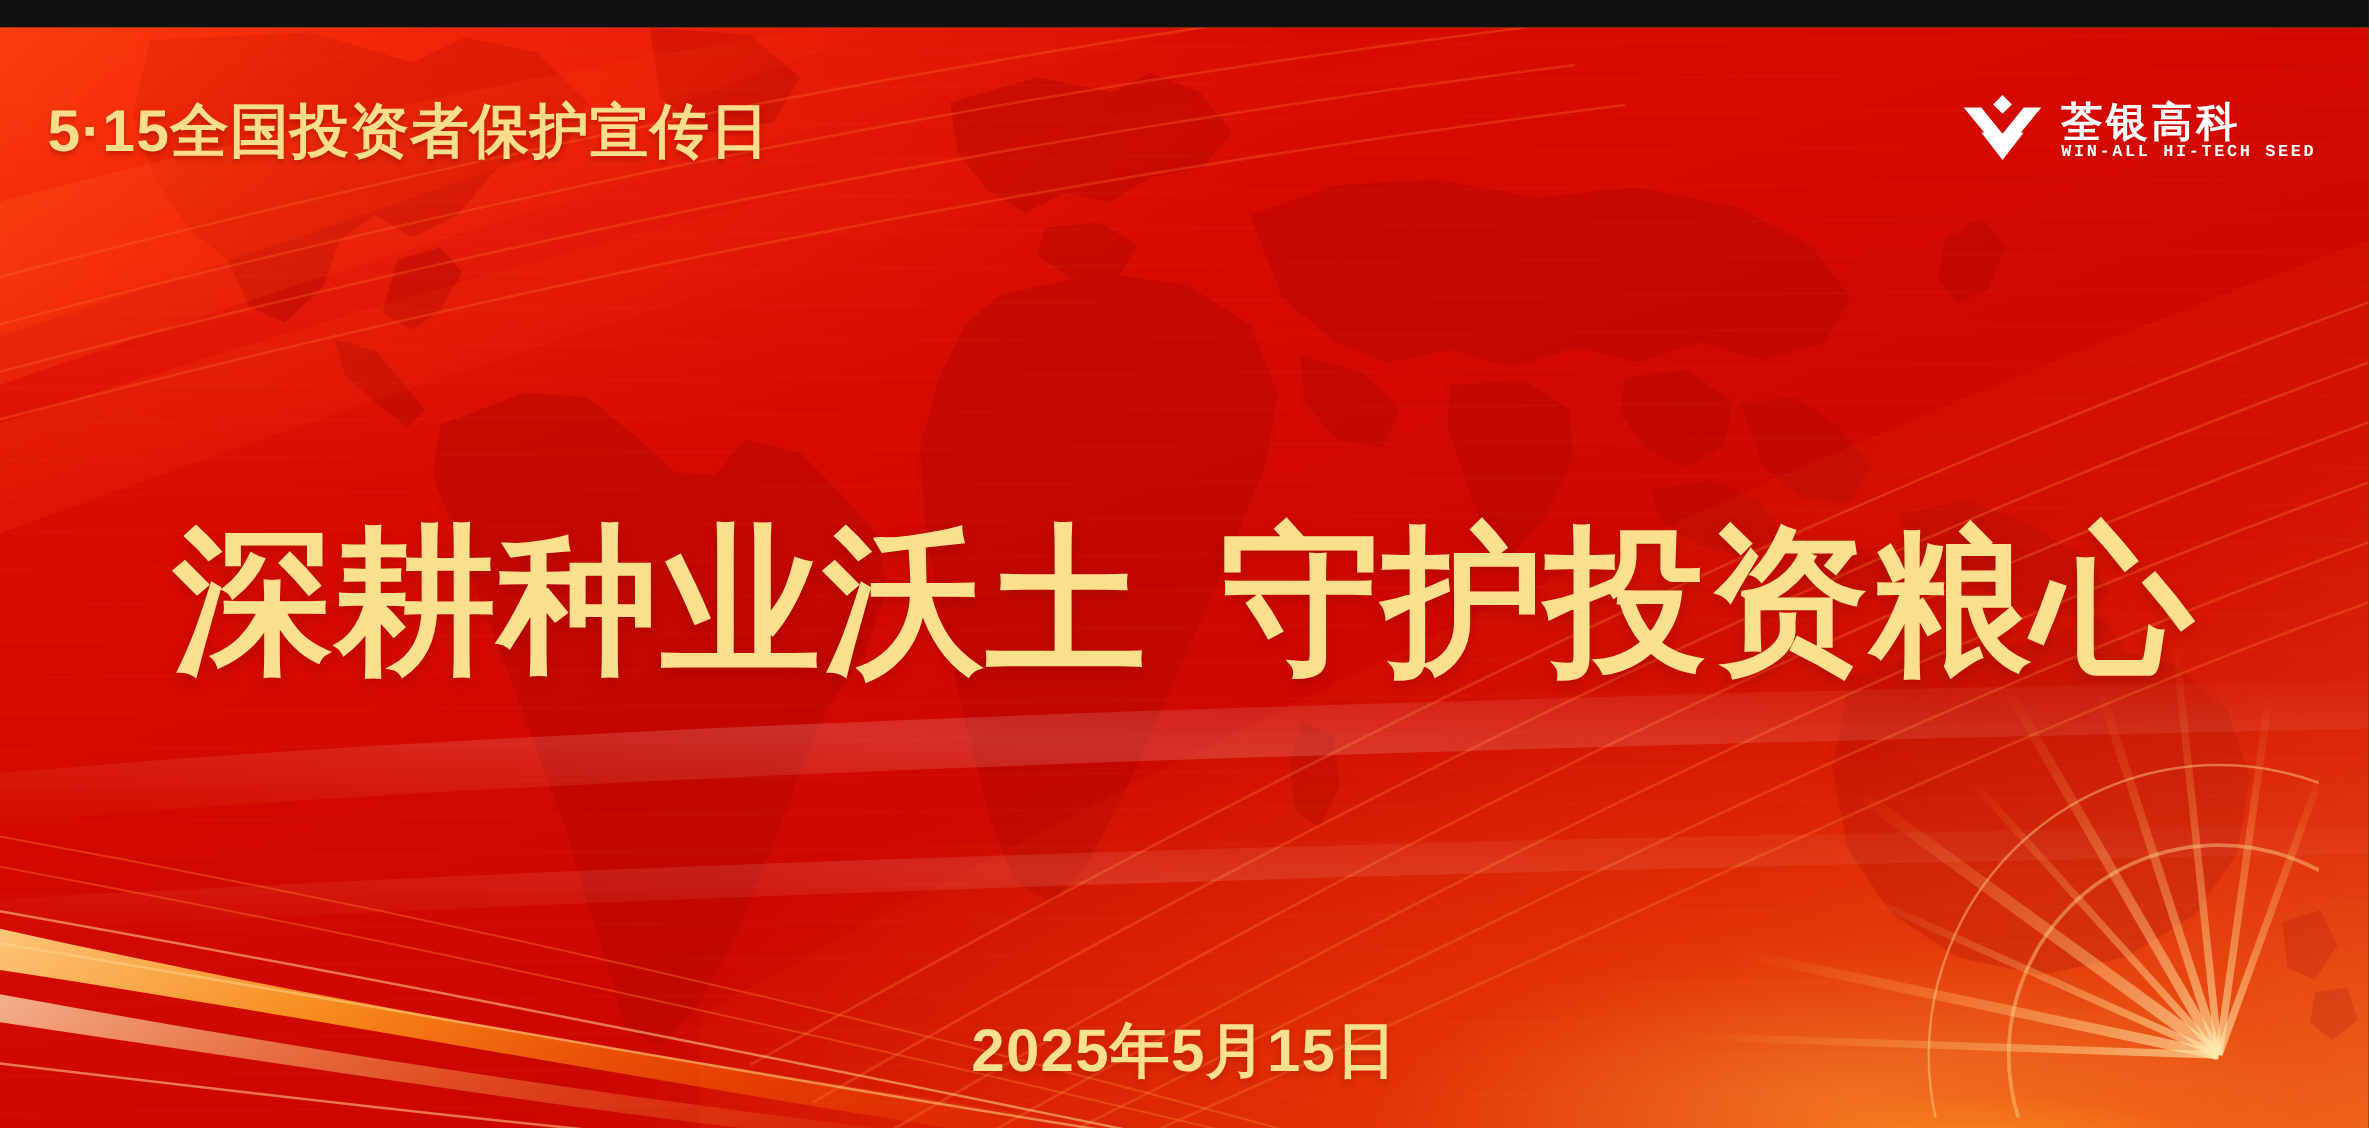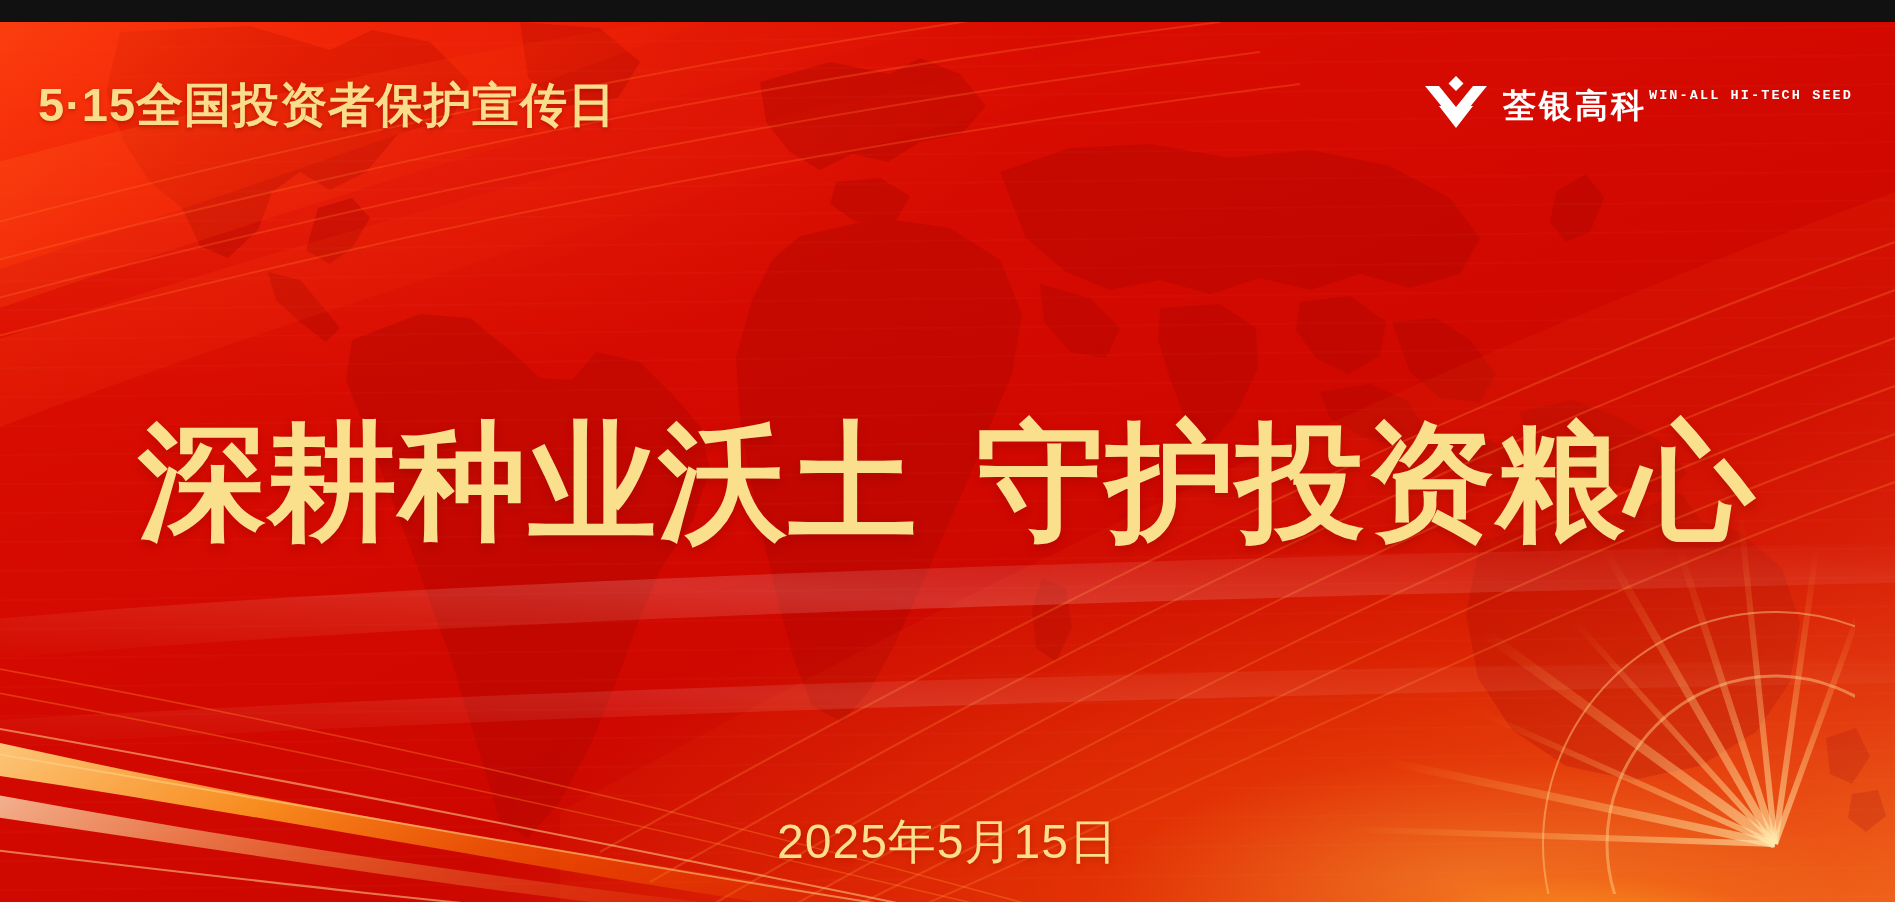--- a/index.html
+++ b/index.html
@@ -77,21 +77,21 @@
   .logo {
     position: absolute;
     right: 42px;
     top: 54px;
     display: flex;
     align-items: center;
     gap: 16px;
   }
   .logo-mark { width: 62px; height: 58px; flex: none; }
   .logo-mark svg { width: 100%; height: 100%; display: block; }
-  .logo-text { display: flex; flex-direction: row; gap: 2px; }
+  .logo-text { display: flex; flex-direction: column; gap: 2px; }
   .logo-cn {
     font-size: 33px;
     font-weight: 700;
     color: #ffffff;
     letter-spacing: 3px;
     line-height: 1;
   }
   .logo-en {
     font-size: 13.5px;
     font-weight: 700;
@@ -116,21 +116,21 @@
     text-shadow: 0 4px 10px rgba(130,0,0,.30);
   }
   .headline .gap { display: inline-block; width: 58px; }
 
   .date {
     position: absolute;
     left: 0; right: 0;
     top: 796px;
     text-align: center;
     font-size: 48px;
-    font-weight: 400;
+    font-weight: 700;
     color: #fadf8c;
     letter-spacing: 1px;
     line-height: 1;
     text-shadow: 0 2px 6px rgba(130,0,0,.30);
   }
 </style>
 </head>
 <body>
 
 <div class="stage">

